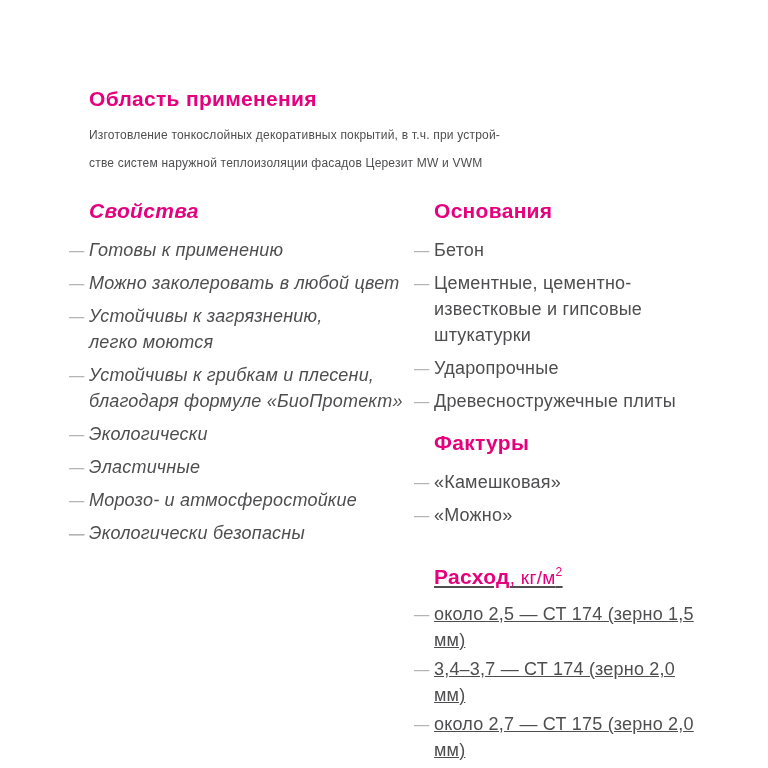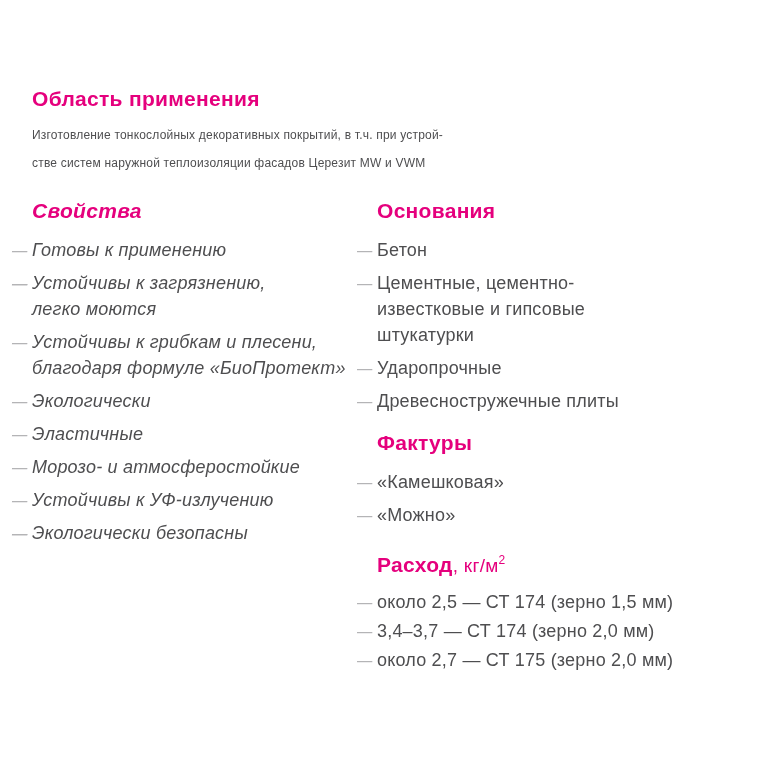--- a/index.html
+++ b/index.html
@@ -11,21 +11,21 @@
     width: 768px;
     height: 768px;
     font-family: "Liberation Sans", sans-serif;
     color: #4e4e50;
     overflow: hidden;
   }
   .page {
     box-sizing: border-box;
     width: 768px;
     height: 768px;
-    padding: 86px 60px 0 32px;
+    padding: 86px 60px 0 89px;
     background: #ffffff;
   }
   h2.heading {
     margin: 0;
     color: #e5007d;
     font-size: 21px;
     line-height: 26px;
     font-weight: bold;
     letter-spacing: 0.3px;
   }
@@ -71,21 +71,21 @@
   ul.dash-list li .item-text {
     white-space: pre-line;
   }
   ul.dash-list.tight {
     margin-top: 10px;
   }
   ul.dash-list.tight li {
     margin-bottom: 3px;
   }
   .section-textures { margin-top: 16px; }
-  .section-consumption { margin-top: 24px; }
+  .section-consumption { margin-top: 36px; text-decoration: underline; }
   .unit-light {
     font-weight: normal;
     font-size: 19px;
   }
   sup.unit-sup {
     font-weight: normal;
     font-size: 12px;
     vertical-align: super;
     line-height: 0;
   }
@@ -108,20 +108,21 @@
     <div class="col-left">
       <section class="section-properties">
         <h2 class="heading">Свойства</h2>
         <ul class="dash-list">
             <li>
             <span class="dash">—</span>
             <span class="item-text">Готовы к применению</span>
           </li>
             <li>
             <span class="dash">—</span>
+            <span class="item-text">Можно заколеровать в любой цвет</span>
           </li>
             <li>
             <span class="dash">—</span>
             <span class="item-text">Устойчивы к загрязнению,
 легко моются</span>
           </li>
             <li>
             <span class="dash">—</span>
             <span class="item-text">Устойчивы к грибкам и плесени,
 благодаря формуле «БиоПротект»</span>
@@ -133,21 +134,20 @@
             <li>
             <span class="dash">—</span>
             <span class="item-text">Эластичные</span>
           </li>
             <li>
             <span class="dash">—</span>
             <span class="item-text">Морозо- и атмосферостойкие</span>
           </li>
             <li>
             <span class="dash">—</span>
-            <span class="item-text">Устойчивы к УФ-излучению</span>
           </li>
             <li>
             <span class="dash">—</span>
           </li>
             <li>
             <span class="dash">—</span>
             <span class="item-text">Экологически безопасны</span>
           </li>
           </ul>
       </section>

